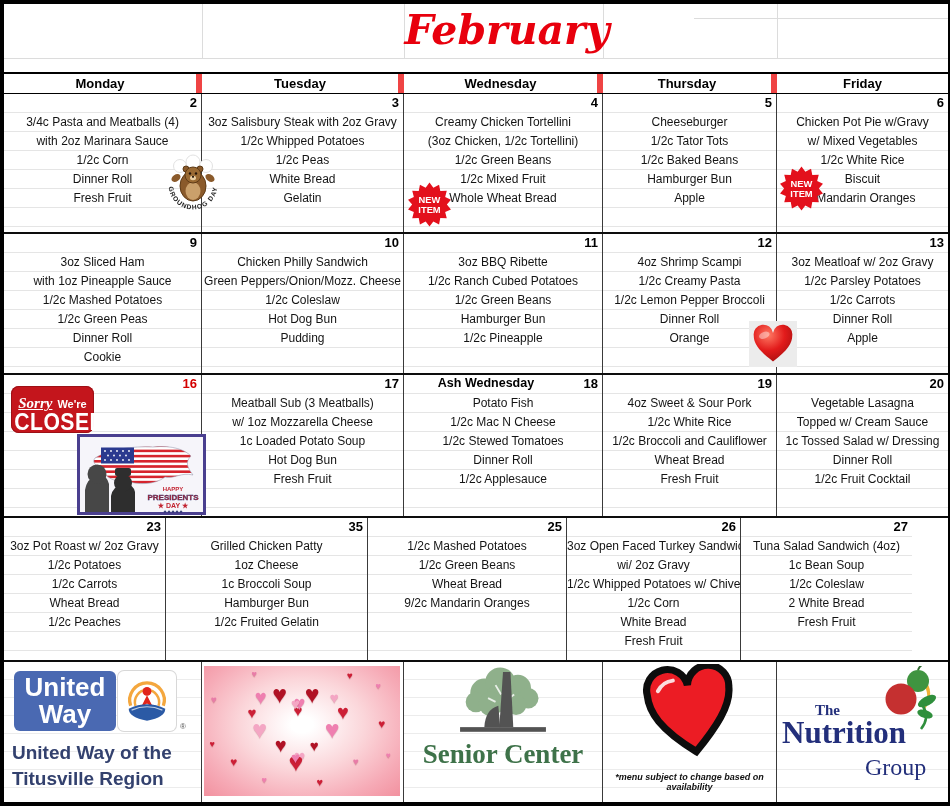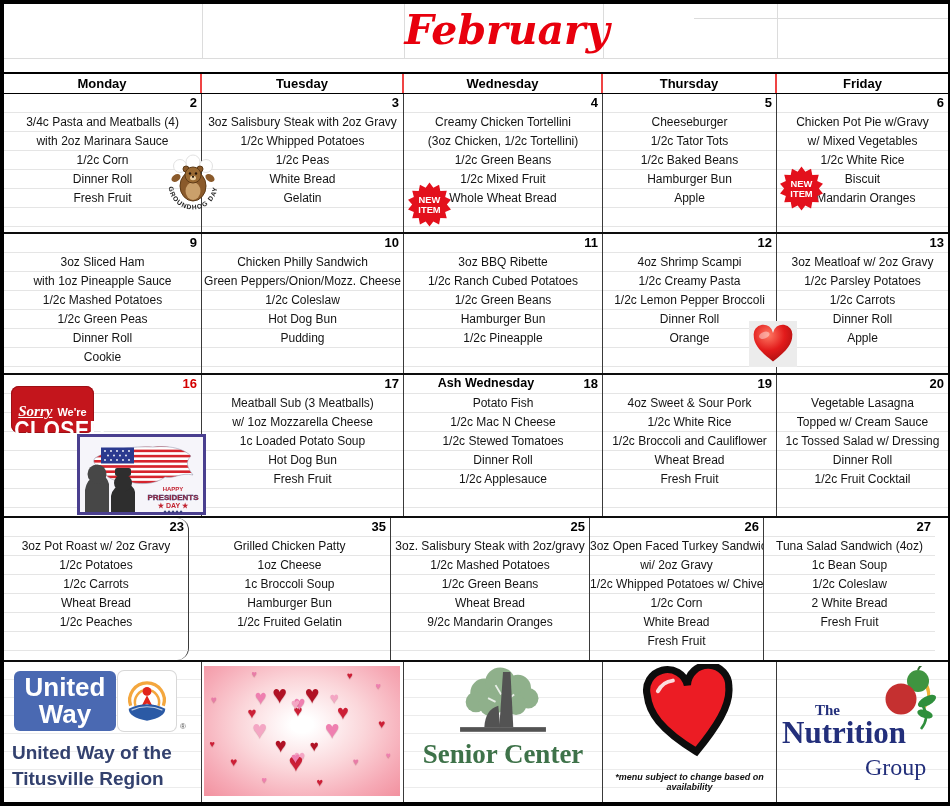--- a/index.html
+++ b/index.html
@@ -11,42 +11,42 @@
   
   .title-row{position:relative;height:68px;background:#fff}
   .title{position:absolute;left:398px;top:0;width:210px;text-align:center;
          font-family:"DejaVu Serif",serif;font-style:italic;font-weight:bold;
          font-size:41px;line-height:52px;color:var(--title-red,#e8000d)}
   .t-vline{position:absolute;top:0;height:54px;width:1px;background:#dcdcdc}
   .t-hline{position:absolute;left:0;right:0;top:54px;height:1px;background:#dcdcdc}
 
   
   .day-header{display:flex;height:22px;border-top:2px solid #000;border-bottom:1px solid #000;background:#fff}
-  .hcell{font-weight:bold;font-size:13px;text-align:center;line-height:19px;border-right:2px solid #ef4444;color:#000}
+  .hcell{font-weight:bold;font-size:13px;text-align:center;line-height:19px;border-right:6px solid #ef4444;color:#000}
   .hcell:last-child{border-right:none}
 
   
   .week-row{display:flex;border-bottom:2px solid #0d0d0d;background:#fff}
   .day-cell{position:relative;border-right:1px solid #3a3a3a}
   .day-cell:last-child{border-right:none}
   .date-row{position:relative;height:19px;border-bottom:1px solid #e5e5e5;font-weight:bold;
             font-size:13px;text-align:right;padding-right:4px;line-height:17px;color:#000}
   .date-row.red{color:var(--date-red,#d40000)}
   .date-label{position:absolute;left:0;right:34px;top:0;text-align:center;font-weight:bold;font-size:12.5px;color:#000}
   .lines{position:absolute;left:0;right:0;top:19px;bottom:0;overflow:hidden}
   .menu-line{height:19px;border-bottom:1px solid #e5e5e5;font-size:12px;line-height:18px;
              text-align:center;white-space:nowrap;color:#141414}
 
   
   .abs{position:absolute;z-index:3}
   .badge-newitem{width:45px;height:45px}
   .ni-t{fill:#fff;font-weight:bold;font-size:10px;text-anchor:middle;font-family:"Liberation Sans",sans-serif}
   .gh-badge{width:60px;height:62px}
   .closed-badge{width:83px;height:47px;background:var(--closed-red,#c4151c);border-radius:8px;color:#fff;
-                text-align:center;padding-top:16px;box-shadow:0 0 0 1px #9d1016 inset}
+                text-align:center;padding-top:8px;box-shadow:0 0 0 1px #9d1016 inset}
   .cb-sorry{font-family:"Liberation Serif",serif;font-style:italic;font-weight:bold;font-size:15px;text-decoration:underline}
   .cb-were{font-weight:bold;font-size:11px;margin-left:5px}
   .cb-closed{font-weight:bold;font-size:23px;line-height:20px;letter-spacing:.5px;transform:scaleX(.92)}
   .heart-emoji-box{width:48px;height:46px;background:#ececec;padding:2px}
   .presidents{width:129px;height:81px}
 
   
   .footer{display:flex;height:140px;background:#fff}
   .fcell{position:relative;height:100%;border-right:1px solid #3a3a3a;
          background:repeating-linear-gradient(to bottom,#fff 0 17px,#ececec 17px 18px)}
@@ -363,21 +363,21 @@
               <div class="menu-line">Topped w/ Cream Sauce</div>
               <div class="menu-line">1c Tossed Salad w/ Dressing</div>
               <div class="menu-line">Dinner Roll</div>
               <div class="menu-line">1/2c Fruit Cocktail</div>
               <div class="menu-line"></div>
               <div class="menu-line"></div>
             </div>
           </div>
         </div>
         <div class="week-row" style="height: 144px;">
-          <div class="day-cell" style="width: 185px; border-radius: 12px;">
+          <div class="day-cell" style="width: 162px;">
             <div class="date-row"><span>23</span></div>
             <div class="lines">
               <div class="menu-line">3oz Pot Roast w/ 2oz Gravy</div>
               <div class="menu-line">1/2c Potatoes</div>
               <div class="menu-line">1/2c Carrots</div>
               <div class="menu-line">Wheat  Bread</div>
               <div class="menu-line">1/2c Peaches</div>
               <div class="menu-line"></div>
               <div class="menu-line"></div>
             </div>
@@ -390,21 +390,20 @@
               <div class="menu-line">1c Broccoli Soup</div>
               <div class="menu-line">Hamburger Bun</div>
               <div class="menu-line">1/2c  Fruited Gelatin</div>
               <div class="menu-line"></div>
               <div class="menu-line"></div>
             </div>
           </div>
           <div class="day-cell" style="width: 199px;">
             <div class="date-row"><span>25</span></div>
             <div class="lines">
-              <div class="menu-line">3oz. Salisbury Steak with 2oz/gravy</div>
               <div class="menu-line">1/2c Mashed Potatoes</div>
               <div class="menu-line">1/2c Green Beans</div>
               <div class="menu-line">Wheat Bread</div>
               <div class="menu-line">9/2c Mandarin Oranges</div>
               <div class="menu-line"></div>
               <div class="menu-line"></div>
             </div>
           </div>
           <div class="day-cell" style="width: 174px;">
             <div class="date-row"><span>26</span></div>

